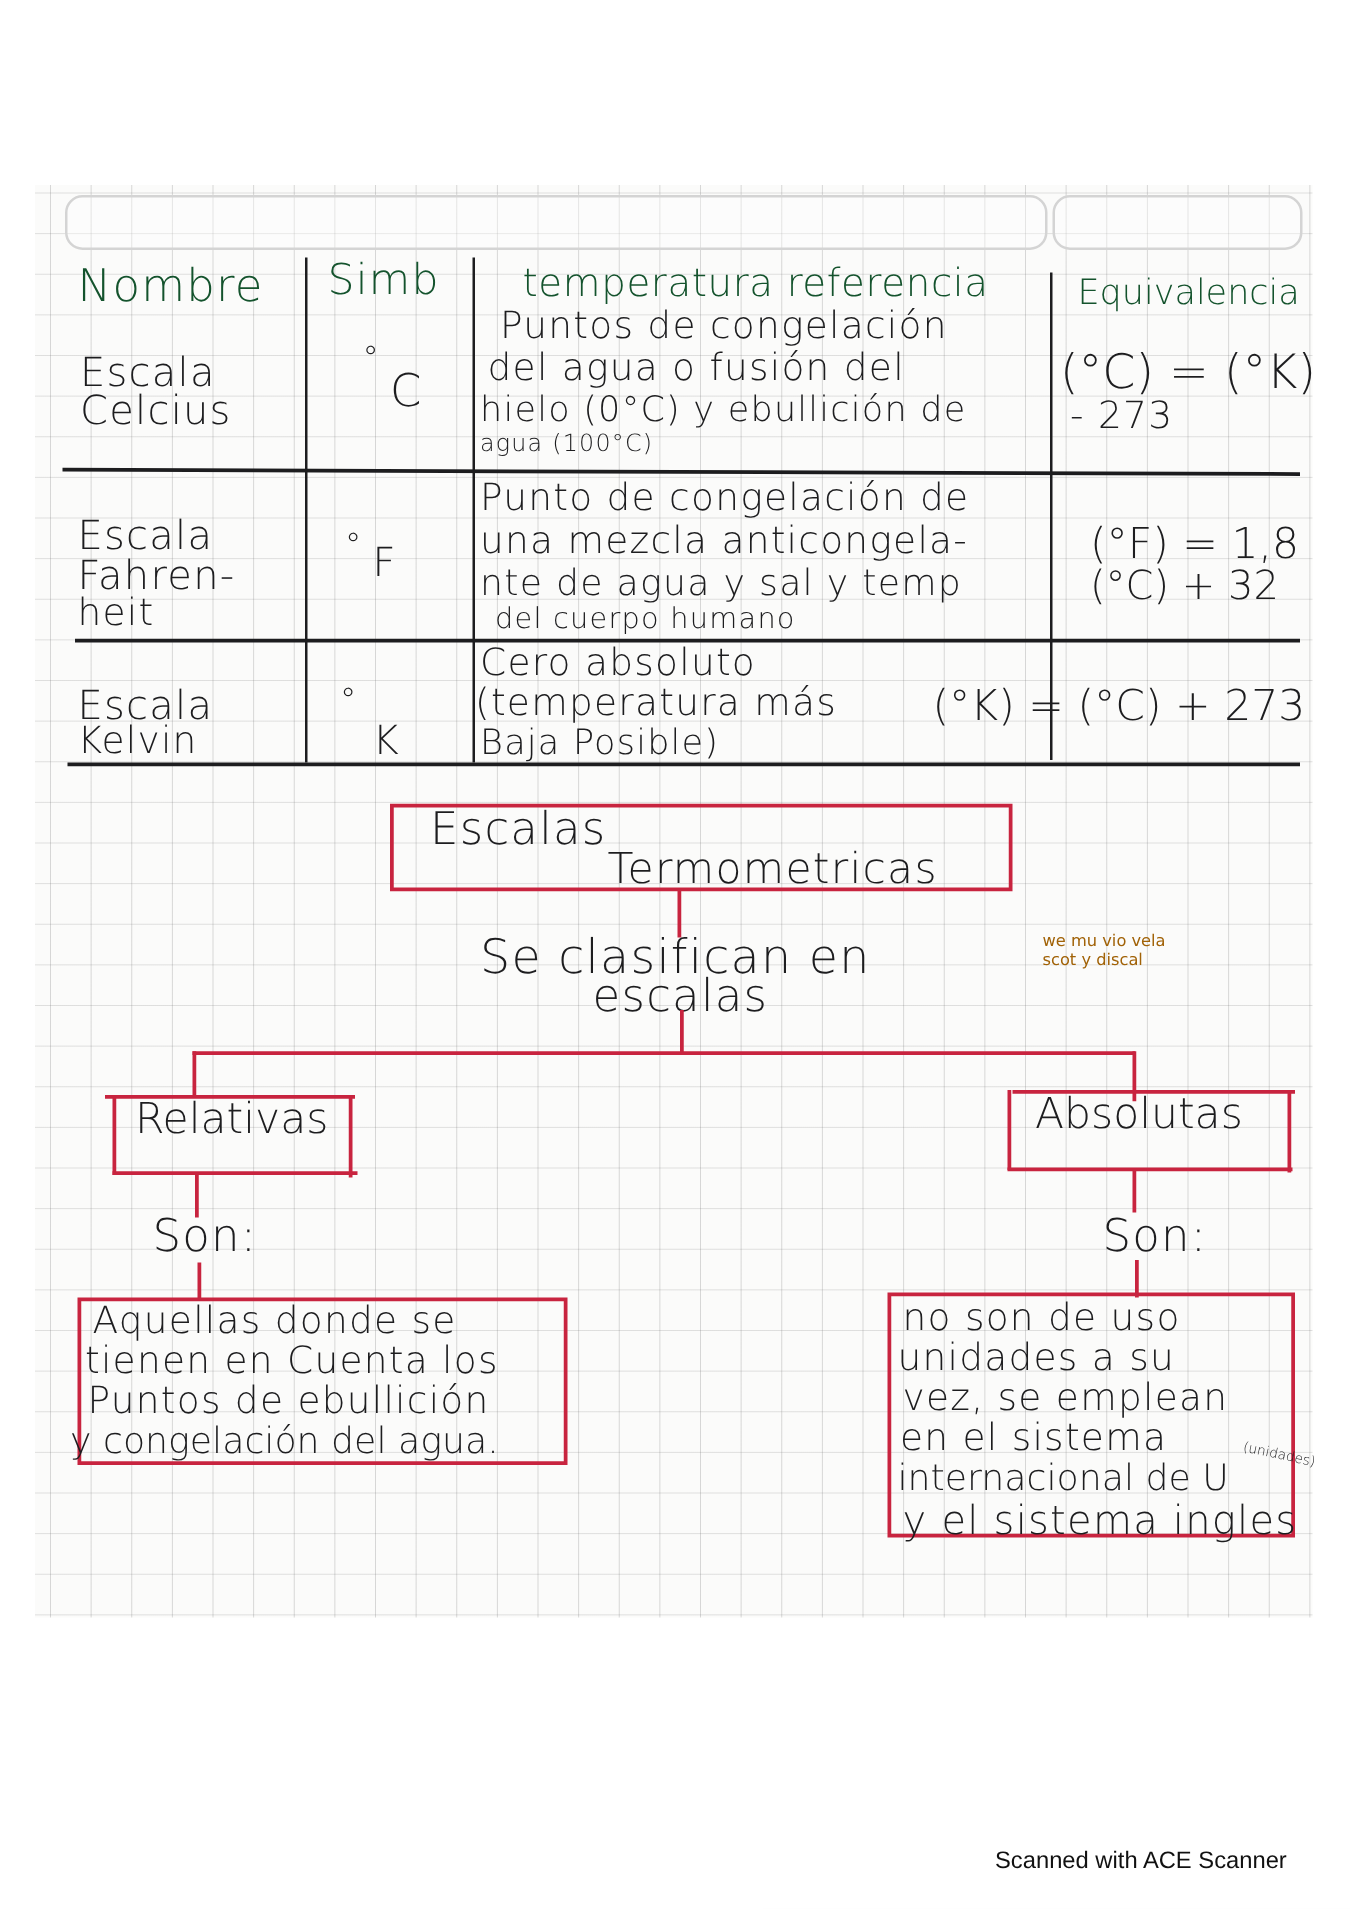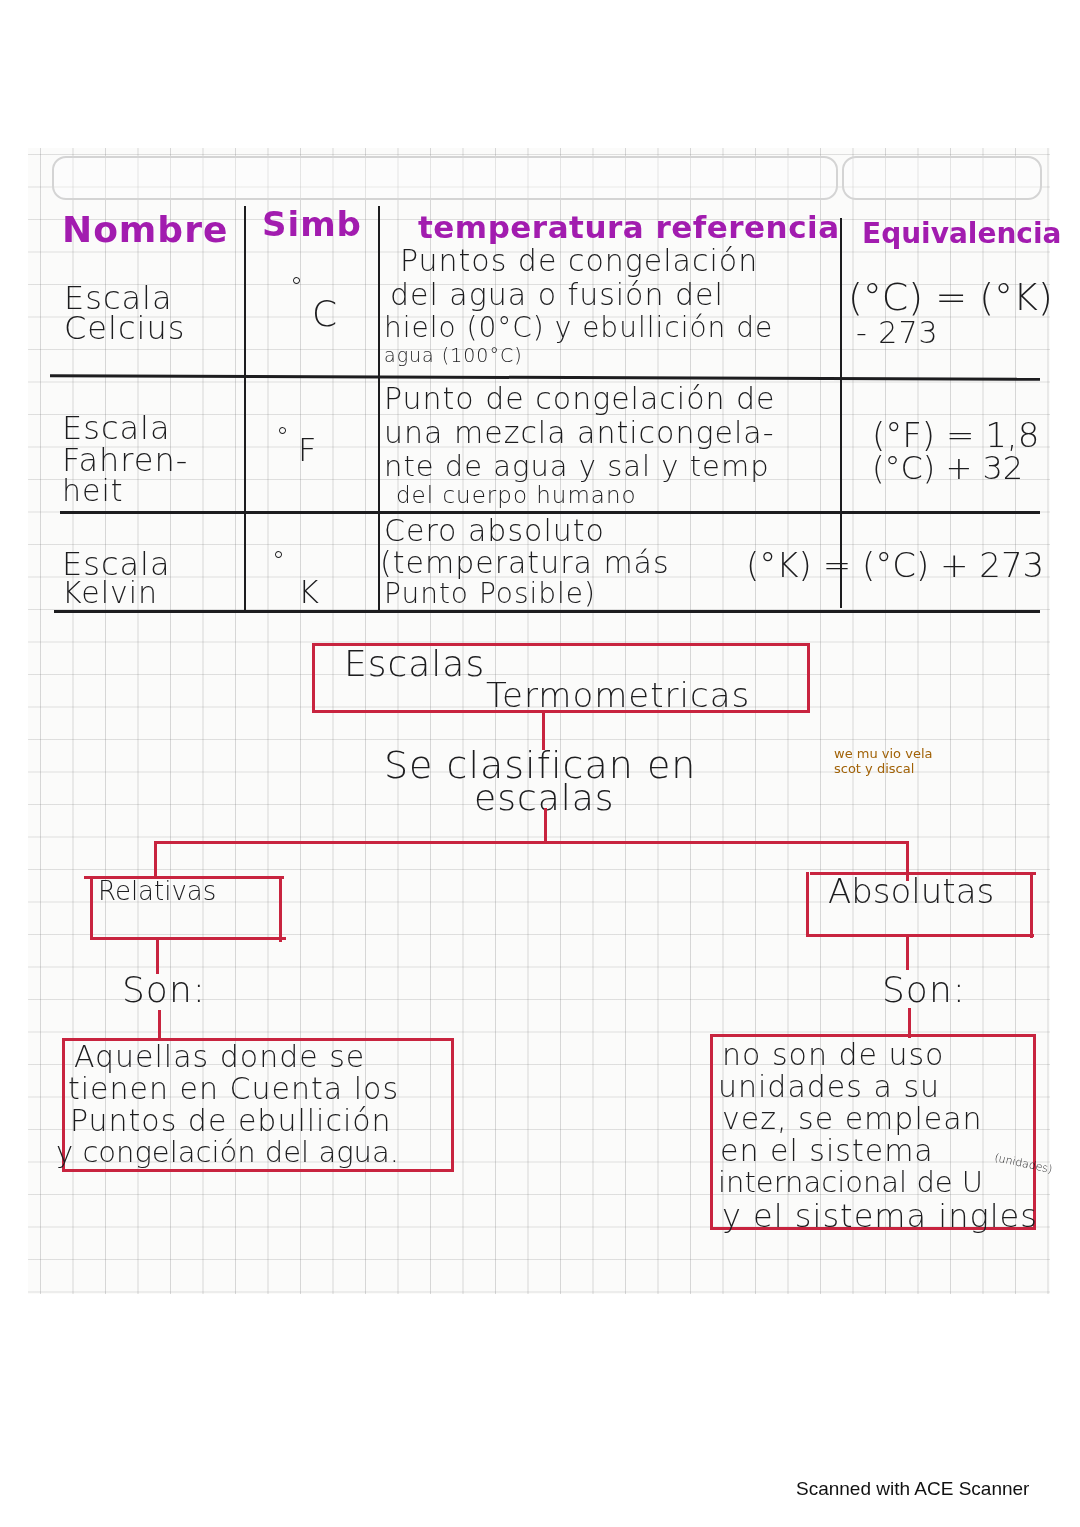--- a/index.html
+++ b/index.html
@@ -19,21 +19,21 @@
   }
   .header-pill {
     position:absolute; top:156px; height:40px;
     border:2px solid #d4d4d4; border-radius:14px; background:rgba(255,255,255,0.35);
   }
   .hand {
     position:absolute; color:#1d1d1f;
     font-family:"DejaVu Sans", sans-serif; font-weight:300;
     letter-spacing:1px; white-space:pre; line-height:1.0;
   }
-  .red { color:#a21caf;font-weight:bold; }
+  .red { color:#14532d; }
   .hline { position:absolute; height:3px; background:#1d1d1f; }
   .vline { position:absolute; width:2px; background:#1d1d1f; }
   .rline-h { position:absolute; height:3px; background:#c8243f; }
   .rline-v { position:absolute; width:3px; background:#c8243f; }
   .rbox { position:absolute; border:3px solid #c8243f; box-sizing:border-box; }
   .footer {
     position:absolute; left:796px; top:1478px;
     font-family:"Liberation Sans", sans-serif; font-size:19px; color:#111;
   }
   .faint { position:absolute; color:#a16207; font-size:13px; line-height:1.0; white-space:pre; }
@@ -87,21 +87,21 @@
     <div class="hand" style="left:872px; top:452px; font-size:32px; letter-spacing:0;">(°C) + 32</div>
   </div>
 
   <div>
     <div class="hand" style="left:62px; top:548px; font-size:32px;">Escala</div>
     <div class="hand" style="left:62px; top:578px; font-size:30px;">Kelvin</div>
     <div class="hand" style="left:272px; top:548px; font-size:26px;">°</div>
     <div class="hand" style="left:298px; top:576px; font-size:32px;">K</div>
     <div class="hand" style="left:384px; top:516px; font-size:30px;">Cero absoluto</div>
     <div class="hand" style="left:380px; top:548px; font-size:30px;">(temperatura más</div>
-    <div class="hand" style="left:384px; top:580px; font-size:28px;">Punto Posible)</div>
+    <div class="hand" style="left:384px; top:580px; font-size:28px;">Baja Posible)</div>
     <div class="hand" style="left:746px; top:548px; font-size:34px; letter-spacing:0;">(°K) = (°C) + 273</div>
   </div>
 </section>
 
 <section>
 
   <div class="rbox" style="left:312px; top:643px; width:498px; height:70px;"></div>
   <div class="hand" style="left:344px; top:646px; font-size:36px;">Escalas</div>
   <div class="hand" style="left:486px; top:678px; font-size:34px;">Termometricas</div>
 
@@ -116,21 +116,21 @@
   <div class="rline-v" style="left:544px; top:808px; height:36px;"></div>
   <div class="rline-h" style="left:154px; top:841px; width:754px;"></div>
   <div class="rline-v" style="left:154px; top:841px; height:36px;"></div>
   <div class="rline-v" style="left:906px; top:841px; height:40px;"></div>
 
   <div>
     <div class="rline-h" style="left:84px; top:876px; width:200px;"></div>
     <div class="rline-h" style="left:90px; top:937px; width:196px;"></div>
     <div class="rline-v" style="left:90px; top:876px; height:64px;"></div>
     <div class="rline-v" style="left:279px; top:876px; height:66px;"></div>
-    <div class="hand" style="left:98px; top:878px; font-size:26px; letter-spacing:0;">Relativas</div>
+    <div class="hand" style="left:108px; top:878px; font-size:34px; letter-spacing:0;">Relativas</div>
     <div class="rline-v" style="left:156px; top:940px; height:34px;"></div>
     <div class="hand" style="left:122px; top:972px; font-size:36px;">Son:</div>
     <div class="rline-v" style="left:158px; top:1010px; height:30px;"></div>
 
     <div class="rbox" style="left:62px; top:1038px; width:392px; height:134px;"></div>
     <div class="hand" style="left:74px; top:1042px; font-size:30px;">Aquellas donde se</div>
     <div class="hand" style="left:68px; top:1074px; font-size:30px;">tienen en Cuenta los</div>
     <div class="hand" style="left:70px; top:1106px; font-size:30px;">Puntos de ebullición</div>
     <div class="hand" style="left:56px; top:1138px; font-size:29px; letter-spacing:0;">y congelación del agua.</div>
   </div>

